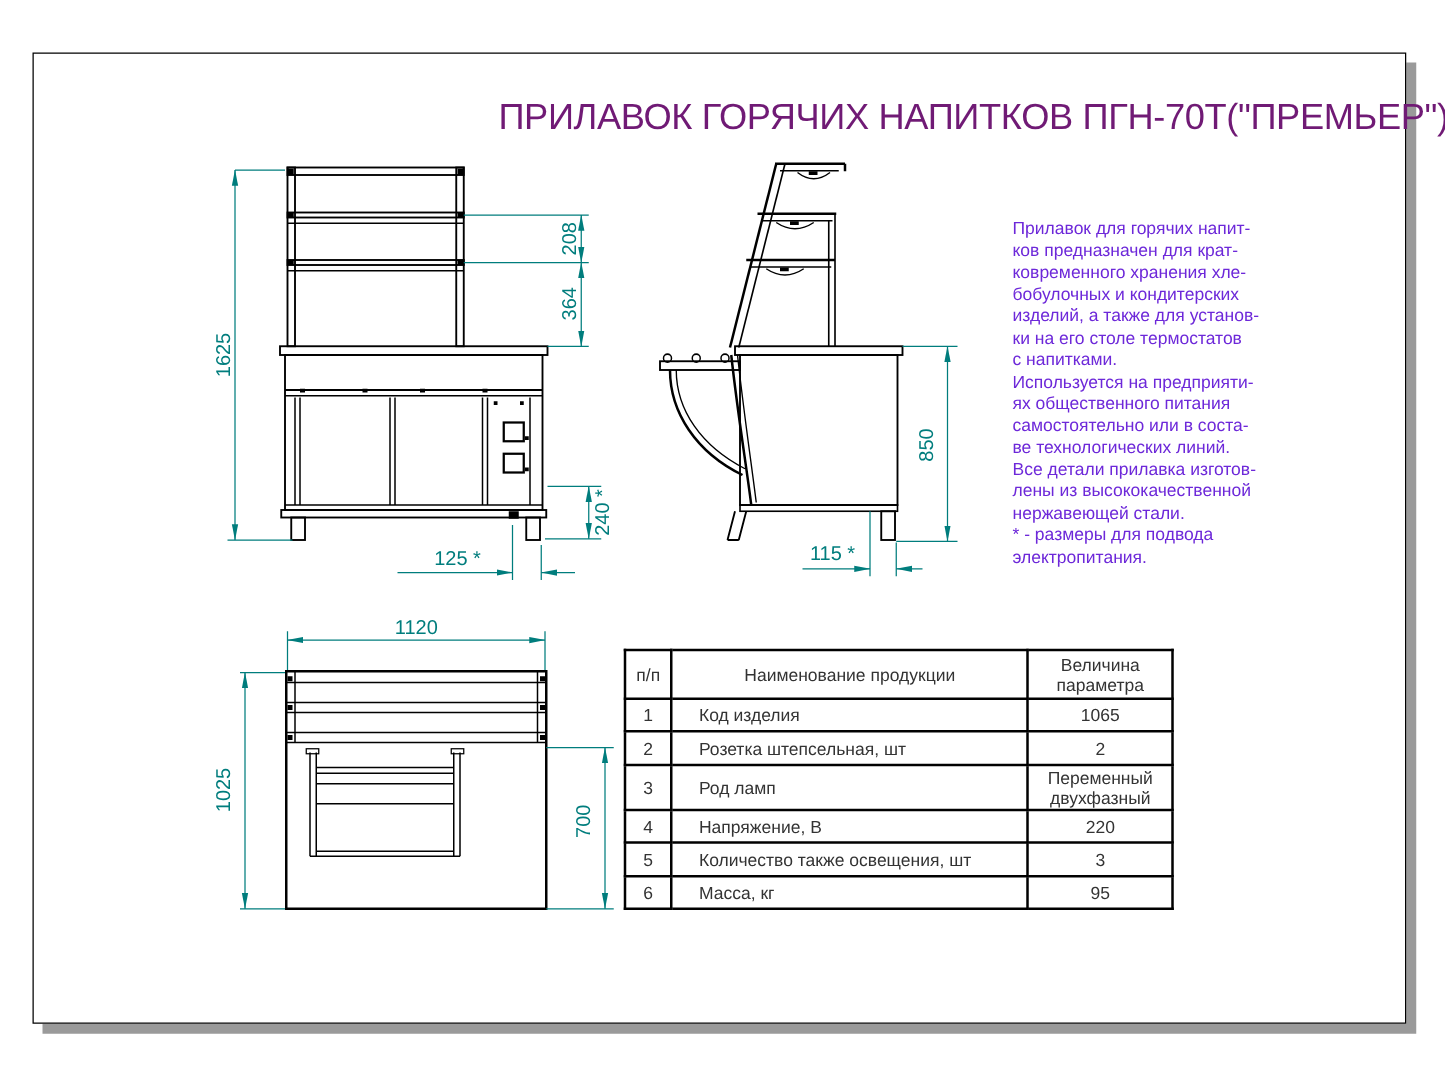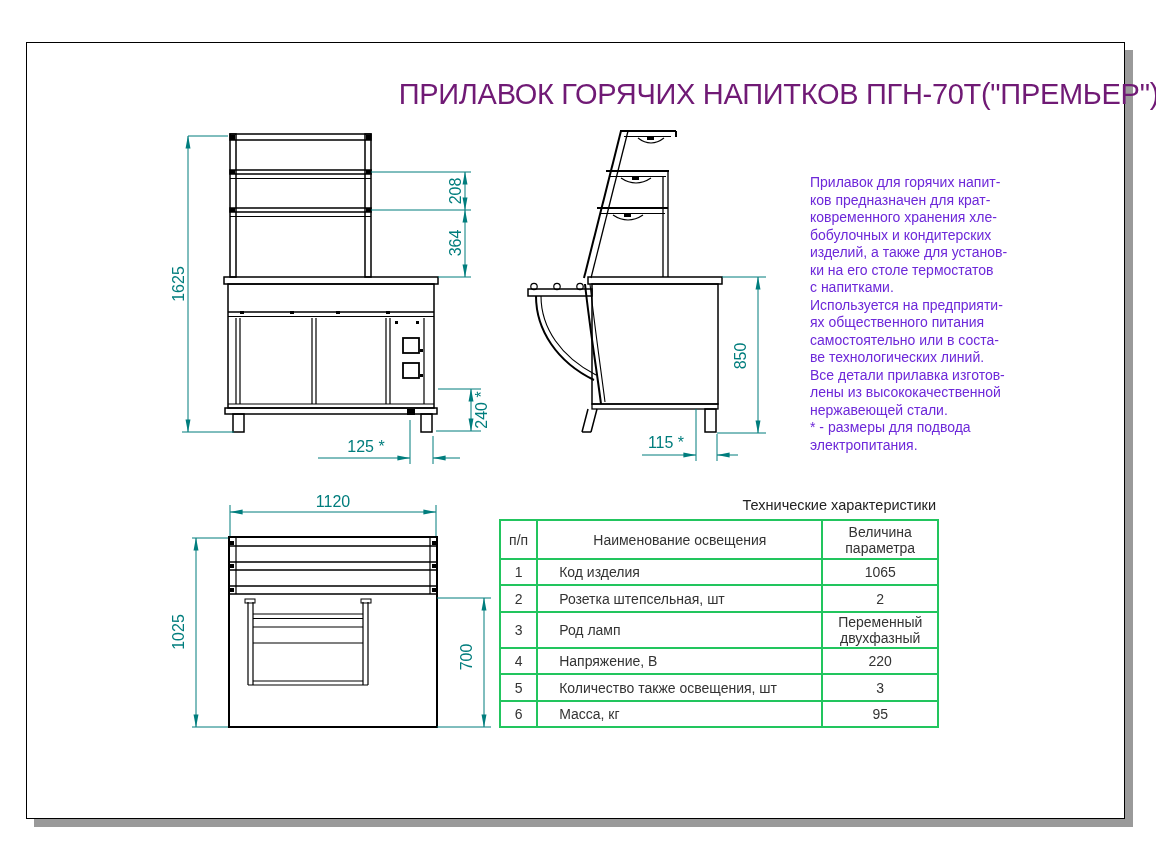--- a/index.html
+++ b/index.html
@@ -8,21 +8,21 @@
   .sheet{position:absolute;left:26px;top:42px;width:1097px;height:775px;background:#fff;
          border:1px solid #000;box-shadow:8px 8px 0 #9a9a9a;}
   .title{position:absolute;left:26px;top:78px;width:1097px;text-align:right;
          font-size:29px;letter-spacing:-0.3px;color:#701a75;white-space:nowrap;padding-left:36px;}
   .description{position:absolute;left:810px;top:174px;width:240px;font-size:14px;
          line-height:17.5px;color:#6d28d9;white-space:pre-line;}
   .tbl-caption{position:absolute;left:499px;top:497px;width:437px;text-align:right;
          font-size:14.5px;color:#222;}
   .specs{position:absolute;left:499px;top:519px;border-collapse:collapse;table-layout:fixed;
          width:440px;font-size:14px;color:#333;}
-  .specs th,.specs td{border:2px solid #22c55e;line-height:16px;padding:0;overflow:hidden;}
+  .specs th,.specs td{border:2px solid #000000;line-height:16px;padding:0;overflow:hidden;}
   .specs th{font-weight:normal;text-align:center;}
   .specs td.c{text-align:center;}
   .specs td.name{text-align:left;padding-left:21px;}
   svg{position:absolute;}
   .blk{stroke:#000;fill:none;}
   .diml{stroke:#007d7d;fill:none;stroke-width:1;}
   .dimtxt{font-family:"Liberation Sans",sans-serif;font-size:16px;fill:#007d7d;}
   .f{fill:#000;stroke:none;}
 </style>
 </head>
@@ -212,32 +212,31 @@
 Используется на предприяти-
 ях общественного питания
 самостоятельно или в соста-
 ве технологических линий.
 Все детали прилавка изготов-
 лены из высококачественной
 нержавеющей стали.
 * - размеры для подвода
 электропитания.</div>
 
-  <div class="tbl-caption">Технические характеристики</div>
 
   <table class="specs">
     <colgroup>
         <col style="width:37px">
         <col style="width:284px">
         <col style="width:115px">
       </colgroup>
     <thead>
       <tr style="height:39px">
         <th>п/п</th>
-        <th>Наименование освещения</th>
+        <th>Наименование продукции</th>
         <th>Величина параметра</th>
       </tr>
     </thead>
     <tbody>
       <tr style="height:26px">
         <td class="c">1</td>
         <td class="name">Код изделия</td>
         <td class="c">1065</td>
       </tr>
       <tr style="height:27px">

